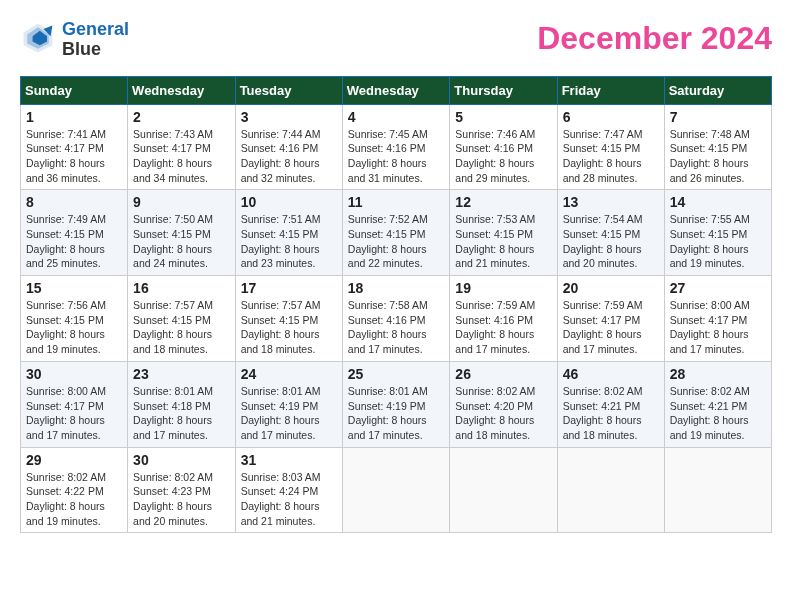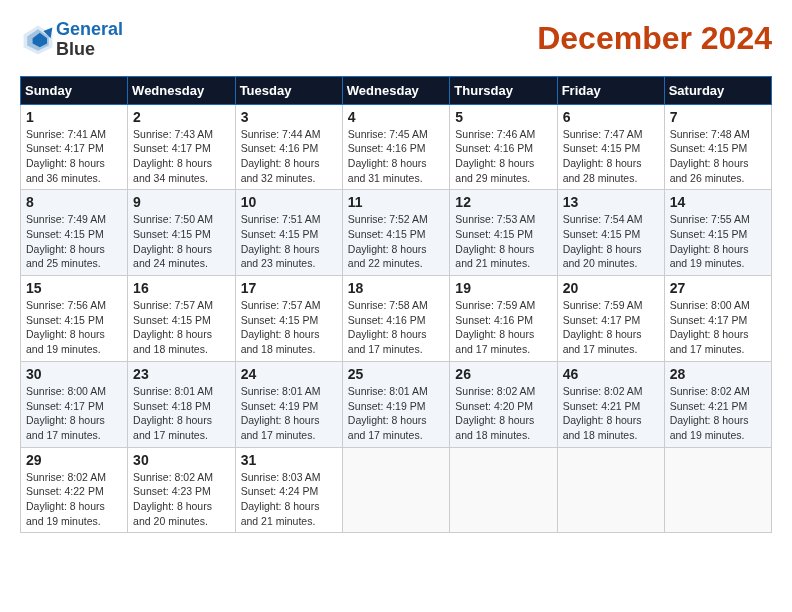--- a/index.html
+++ b/index.html
@@ -11,54 +11,54 @@
       padding: 20px;
     }
     .header {
       display: flex;
       justify-content: space-between;
       align-items: flex-start;
       margin-bottom: 16px;
     }
     .logo {
       display: flex;
-      align-items: center;
+      gap: 6px;
     }
     .logo-text {
       font-size: 18px;
       font-weight: bold;
       color: #333;
       line-height: 1.1;
     }
     .logo-text span {
       color: #1a6bb5;
     }
     .logo-icon {
       width: 36px;
       height: 36px;
     }
     .title-block {
       text-align: right;
     }
     .month-title {
       font-size: 32px;
       font-weight: bold;
-      color: #c2410c;
+      color: #ec4899;
     }
     .subtitle {
       font-size: 14px;
       color: #555;
     }
     .calendar {
       width: 100%;
       border-collapse: collapse;
       font-size: 11px;
     }
     .calendar th {
-      background: #0f172a;
+      background: #14532d;
       color: #fff;
       padding: 6px 4px;
       text-align: left;
       font-size: 13px;
       font-weight: bold;
       border: 1px solid #1a6bb5;
     }
     .calendar td {
       vertical-align: top;
       border: 1px solid #ccc;

